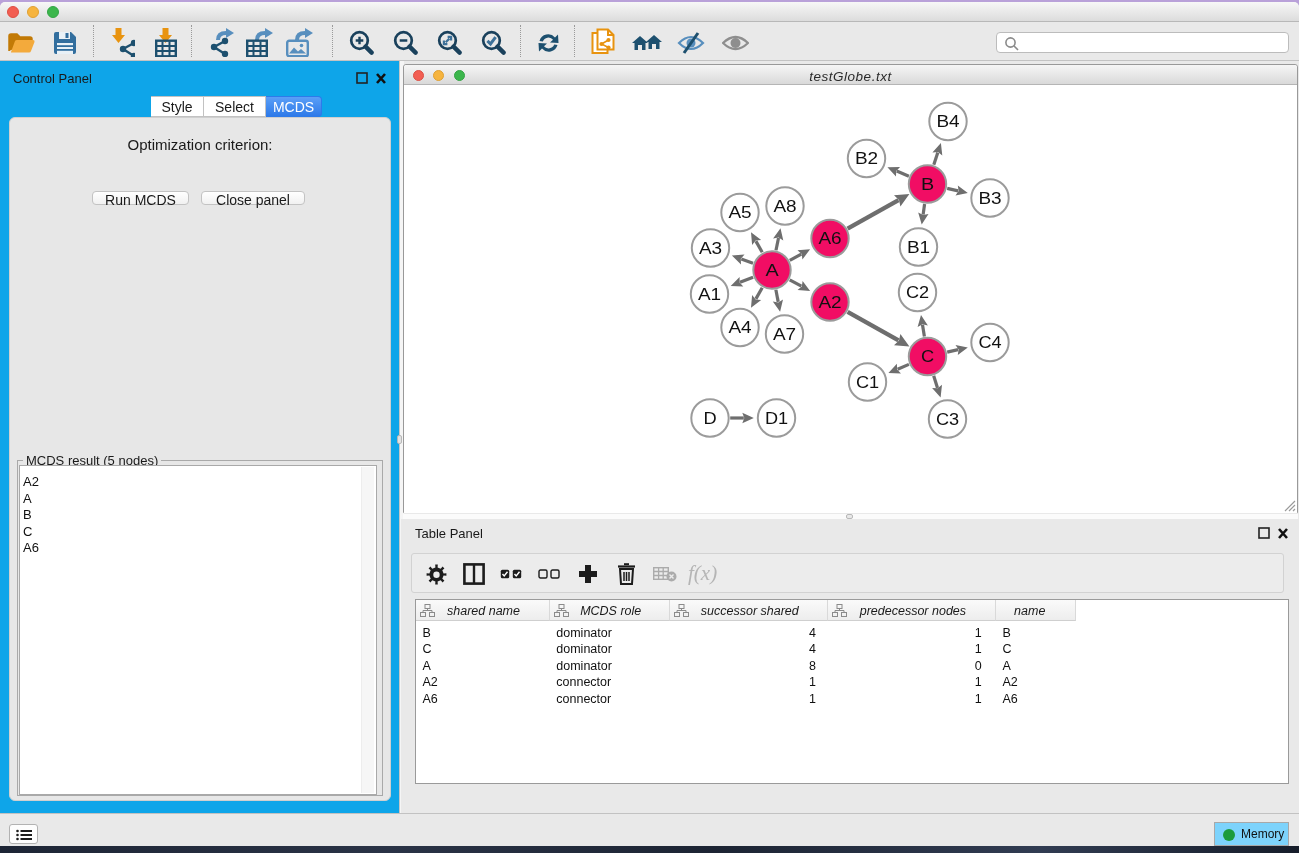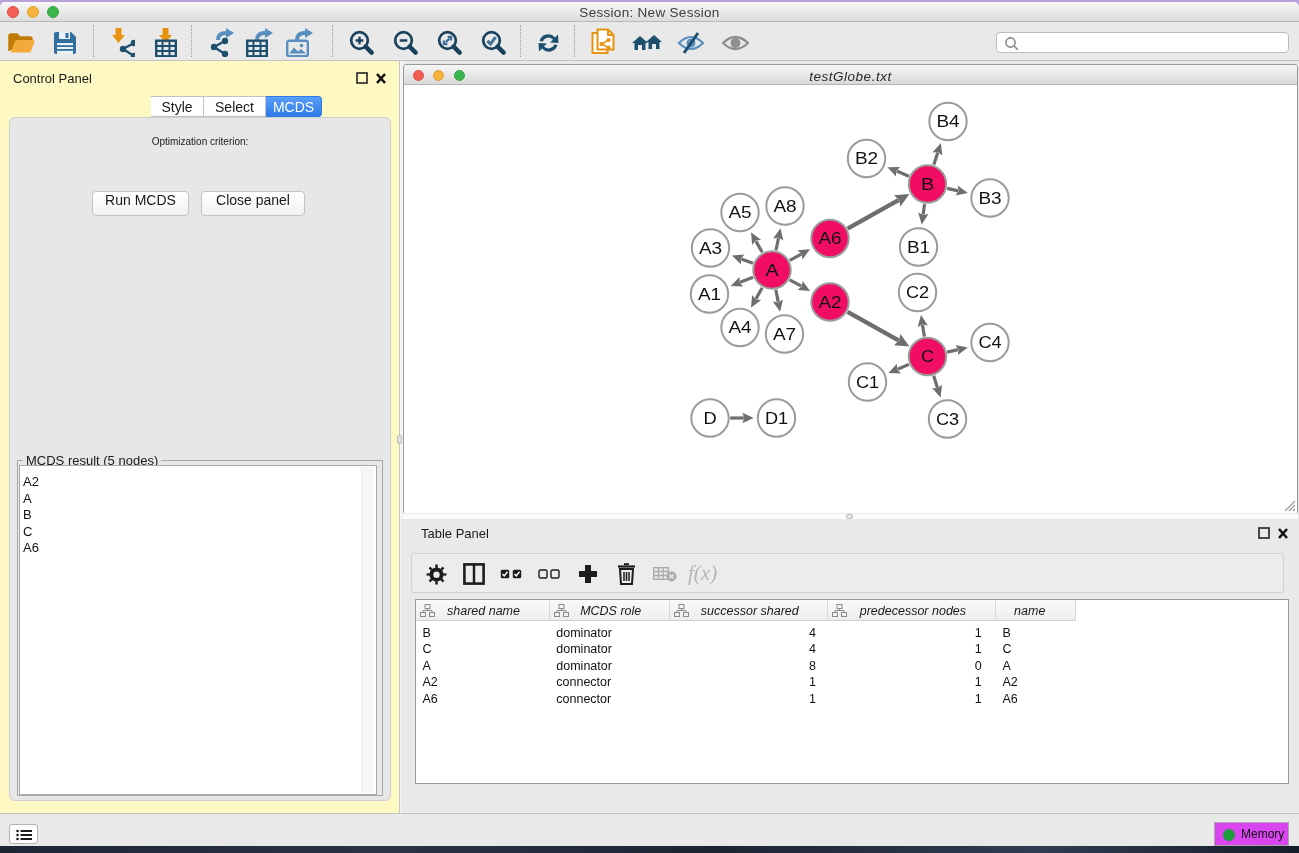--- a/index.html
+++ b/index.html
@@ -13,59 +13,58 @@
 #titlebar .t1 { left:7px;  background:#f25e52; border:1px solid #dd4f44; }
 #titlebar .t2 { left:27px; background:#f6b43e; border:1px solid #e0a032; }
 #titlebar .t3 { left:47px; background:#3cb64c; border:1px solid #34a445; }
 #titletext { position:absolute; top:2.5px; left:0; width:1299px; text-align:center; font-size:13.5px; letter-spacing:0.3px; color:#3c3c3c; }
 
 #toolbar { position:absolute; left:0; top:20px; width:1299px; height:39px; background:#e9e9e9; border-bottom:1px solid #c3c3c3; }
 .tbsep { position:absolute; top:3px; height:32px; width:0; border-left:1px dotted #9a9a9a; }
 .tbi { position:absolute; top:0; }
 #searchbox { position:absolute; left:996px; top:10px; width:293px; height:21px; background:#fff; border:1px solid #bcbcbc; border-radius:4px; }
 
-#cpanel { position:absolute; left:0; top:59px; width:400px; height:752px; background:#fef9c3; border-right:1px solid #c6c6c6; }
+#cpanel { position:absolute; left:0; top:59px; width:400px; height:752px; background:#0ea5e9; border-right:1px solid #c6c6c6; }
 .paneltitle { font-size:13px; color:#1a1a1a; }
 .tabrow { position:absolute; display:flex; }
 .tab { height:21px; background:#ffffff; border:1px solid #c2c2c2; border-left:none; font-size:13.5px; color:#1a1a1a; text-align:center; line-height:20px; white-space:nowrap; }
 .tab.first { border-left:7px solid #1d4ed8; border-radius:4px 0 0 4px;margin-top:40px; }
 .tab.last { border-radius:0 4px 4px 0; }
 .tab.sel { background:linear-gradient(#5a9ff7,#2e7ae9); border-color:#2e7ae9; color:#fff; }
 #cpanel .tab { font-size:14px; }
 #tabpane { position:absolute; left:9px; top:56px; width:382px; height:684px; background:#e7e7e7; border:1px solid #cfcfcf; border-radius:6px; }
-.btn { position:absolute; height:25px; background:linear-gradient(#ffffff,#f1f1f1); border:1px solid #c3c3c3; border-radius:4px; font-size:14px; color:#1a1a1a; text-align:center; line-height:17px; }
+.btn { position:absolute; height:14px; background:linear-gradient(#ffffff,#f1f1f1); border:1px solid #c3c3c3; border-radius:4px; font-size:14px; color:#1a1a1a; text-align:center; line-height:17px; }
 
 #netwin { position:absolute; left:403px; top:62px; width:895px; height:449px; background:#fff; border:1px solid #999; border-radius:3px 3px 0 0; }
 #nettitle { position:absolute; left:0; top:0; width:100%; height:20px; background:linear-gradient(#f6f6f6,#d9d9d9); border-bottom:1px solid #b5b5b5; border-radius:3px 3px 0 0;font-style:italic; }
 #nettitle .t1 { left:9px;  background:#f25e52; border:1px solid #dd4f44; width:11px; height:11px; top:5px; }
 #nettitle .t2 { left:29px; background:#f6b43e; border:1px solid #e0a032; width:11px; height:11px; top:5px; }
 #nettitle .t3 { left:50px; background:#3cb64c; border:1px solid #34a445; width:11px; height:11px; top:5px; }
 #netcanvas { position:absolute; left:0; top:21px; width:893px; height:427px; background:#fff; overflow:hidden; }
 
 #tpanel { position:absolute; left:401px; top:516.5px; width:898px; height:294px; background:#e9e9e9; }
 #ttoolbox { position:absolute; left:10px; top:34px; width:873px; height:40px; background:#ececec; border:1px solid #d2d2d2; border-radius:3px; }
 #ttable { position:absolute; left:13.5px; top:80px; width:874px; height:185px; background:#fff; border:1px solid #9a9a9a; }
 .th { position:absolute; top:0; height:21px; background:linear-gradient(#fafafa,#ededed); border-right:1px solid #d9d9d9; border-bottom:1px solid #cfcfcf;font-style:italic; }
 .th .lbl { position:absolute; width:100%; text-align:center; text-indent:3px; top:4px; font-size:12.5px; color:#1a1a1a; }
 .cell { position:absolute; font-size:12.5px; color:#111; height:16px; }
 
 #statusbar { position:absolute; left:0; top:811px; width:1299px; height:32px; background:#e9e9e9; border-top:1px solid #c2c2c2; }
 #listbtn { position:absolute; left:9px; top:10px; width:29px; height:20px; background:#fdfdfd; border:1px solid #b2b2b2; border-radius:3px; }
-#membtn { position:absolute; left:1214px; top:8px; width:75px; height:24px; background:#d946ef; border:1px solid #a8a8a8; font-size:12.5px; color:#111; }
+#membtn { position:absolute; left:1214px; top:8px; width:75px; height:24px; background:#7dd3fc; border:1px solid #a8a8a8; font-size:12.5px; color:#111; }
 #membtn .dot { position:absolute; left:8px; top:5.5px; width:12px; height:12px; border-radius:50%; background:#1b9b3c; }
 #membtn .mt { position:absolute; left:26px; top:4px; font-size:12px; }
 </style>
 </head>
 <body>
 <div id="win">
   <div id="titlebar">
     <div class="tl t1"></div>
       <div class="tl t2"></div>
       <div class="tl t3"></div>
-    <div id="titletext">Session: New Session</div>
   </div>
   <div id="toolbar">
       <svg class="tbi" style="left:6px;top:8px" width="30" height="26" viewBox="0 0 30 26">
         <path d="M3 21 L3 6 Q3 4 5 4 L11 4 L14 7 L24 7 Q26 7 26 9 L26 11" fill="#c27a06" stroke="#c27a06" stroke-width="1.5"></path>
         <path d="M5 22 L9 11 Q9.5 10 11 10 L27 10 Q29 10 28.5 12 L25 21 Q24.5 22.5 23 22.5 L5 22.5 Z" fill="#f3aa3c"></path>
       </svg>
       <svg class="tbi" style="left:52px;top:8px" width="26" height="26" viewBox="0 0 26 26">
         <path d="M2 4 Q2 2 4 2 L19 2 L24 7 L24 22 Q24 24 22 24 L4 24 Q2 24 2 22 Z" fill="#326e9e"></path>
         <rect x="7" y="2" width="11" height="7" fill="#e9f1f7"></rect>
         <rect x="13.5" y="3" width="3" height="5" fill="#326e9e"></rect>
@@ -191,21 +190,21 @@
         <rect x="1" y="1" width="10" height="10" fill="none" stroke="#222" stroke-width="1.6"></rect>
         <path d="M21 2 L29 11 M29 2 L21 11" stroke="#111" stroke-width="2.6"></path>
       </svg>
       <div class="tabrow" style="left:78px;top:35px">
         <div class="tab first" style="width:73px">Network</div>
         <div class="tab" style="width:53px">Style</div>
         <div class="tab" style="width:62px">Select</div>
         <div class="tab sel last" style="width:56px">MCDS</div>
       </div>
       <div id="tabpane"></div>
-      <div style="position:absolute;left:0;top:75px;width:400px;text-align:center;font-size:10px;color:#1a1a1a;">Optimization criterion:</div>
+      <div style="position:absolute;left:0;top:75px;width:400px;text-align:center;font-size:15px;color:#1a1a1a;">Optimization criterion:</div>
       <div class="btn" style="left:92px;top:130px;width:97px;">Run MCDS</div>
       <div class="btn" style="left:201px;top:130px;width:104px;">Close panel</div>
       <div style="position:absolute;left:17px;top:399px;width:366px;height:336px;border:1px solid #a9a9a9;"></div>
       <div style="position:absolute;left:23px;top:392px;background:#e7e7e7;padding:0 3px;font-size:13px;color:#1a1a1a;">MCDS result (5 nodes)</div>
       <div style="position:absolute;left:19px;top:404px;width:358px;height:330px;background:#fff;border:1px solid #a9a9a9;">
         <div style="position:absolute;right:2px;top:1px;width:13px;height:326px;background:#f6f6f6;border-left:1px solid #ededed;"></div>
         <div style="position:absolute;left:3px;top:8px;font-size:13px;color:#111;line-height:16.6px;">A2<br>A<br>B<br>C<br>A6</div>
       </div>
     </div>
   <div style="position:absolute;left:400px;top:59px;width:3.5px;height:752px;background:#f5f5f5;"></div>
@@ -298,21 +297,21 @@
           <text x="586.0" y="262.0" text-anchor="middle" font-size="16.5" fill="#111" textLength="23.2" lengthAdjust="spacingAndGlyphs">C4</text>
           <text x="463.5" y="301.5" text-anchor="middle" font-size="16.5" fill="#111" textLength="23.2" lengthAdjust="spacingAndGlyphs">C1</text>
           <text x="543.5" y="338.5" text-anchor="middle" font-size="16.5" fill="#111" textLength="23.2" lengthAdjust="spacingAndGlyphs">C3</text>
           <text x="306.0" y="337.5" text-anchor="middle" font-size="16.5" fill="#111" textLength="13.2" lengthAdjust="spacingAndGlyphs">D</text>
           <text x="372.5" y="337.5" text-anchor="middle" font-size="16.5" fill="#111" textLength="23.2" lengthAdjust="spacingAndGlyphs">D1</text>
         </svg><svg style="position:absolute;right:1px;bottom:1px" width="15" height="15" viewBox="0 0 15 15">
           <path d="M14 4 L4 14 M14 8 L8 14 M14 12 L12 14" stroke="#9a9a9a" stroke-width="1.2" fill="none"></path>
         </svg></div>
   </div>
   <div id="tpanel">
-      <div class="paneltitle" style="position:absolute;left:14px;top:7px;margin-left:6px;">Table Panel</div>
+      <div class="paneltitle" style="position:absolute;left:14px;top:7px;">Table Panel</div>
       <svg style="position:absolute;left:857px;top:8px" width="32" height="13" viewBox="0 0 32 13">
         <rect x="1" y="1" width="10" height="10" fill="none" stroke="#222" stroke-width="1.6"></rect>
         <path d="M21 2 L29 11 M29 2 L21 11" stroke="#111" stroke-width="2.6"></path>
       </svg>
       <div id="ttoolbox">
         <svg style="position:absolute;left:14px;top:10px" width="21" height="21" viewBox="0 0 21 21">
           <path d="M20.4 9.2 L20.4 11.8 L17.6 11.6 L16.3 14.7 L18.4 16.6 L16.6 18.4 L14.7 16.3 L11.6 17.6 L11.8 20.4 L9.2 20.4 L9.4 17.6 L6.3 16.3 L4.4 18.4 L2.6 16.6 L4.7 14.7 L3.4 11.6 L0.6 11.8 L0.6 9.2 L3.4 9.4 L4.7 6.3 L2.6 4.4 L4.4 2.6 L6.3 4.7 L9.4 3.4 L9.2 0.6 L11.8 0.6 L11.6 3.4 L14.7 4.7 L16.6 2.6 L18.4 4.4 L16.3 6.3 L17.6 9.4 Z" fill="#1c1c1c"></path>
           <circle cx="10.5" cy="10.75" r="3.2" fill="#ececec"></circle>
         </svg>
         <svg style="position:absolute;left:51px;top:9px" width="22" height="22" viewBox="0 0 22 22">

